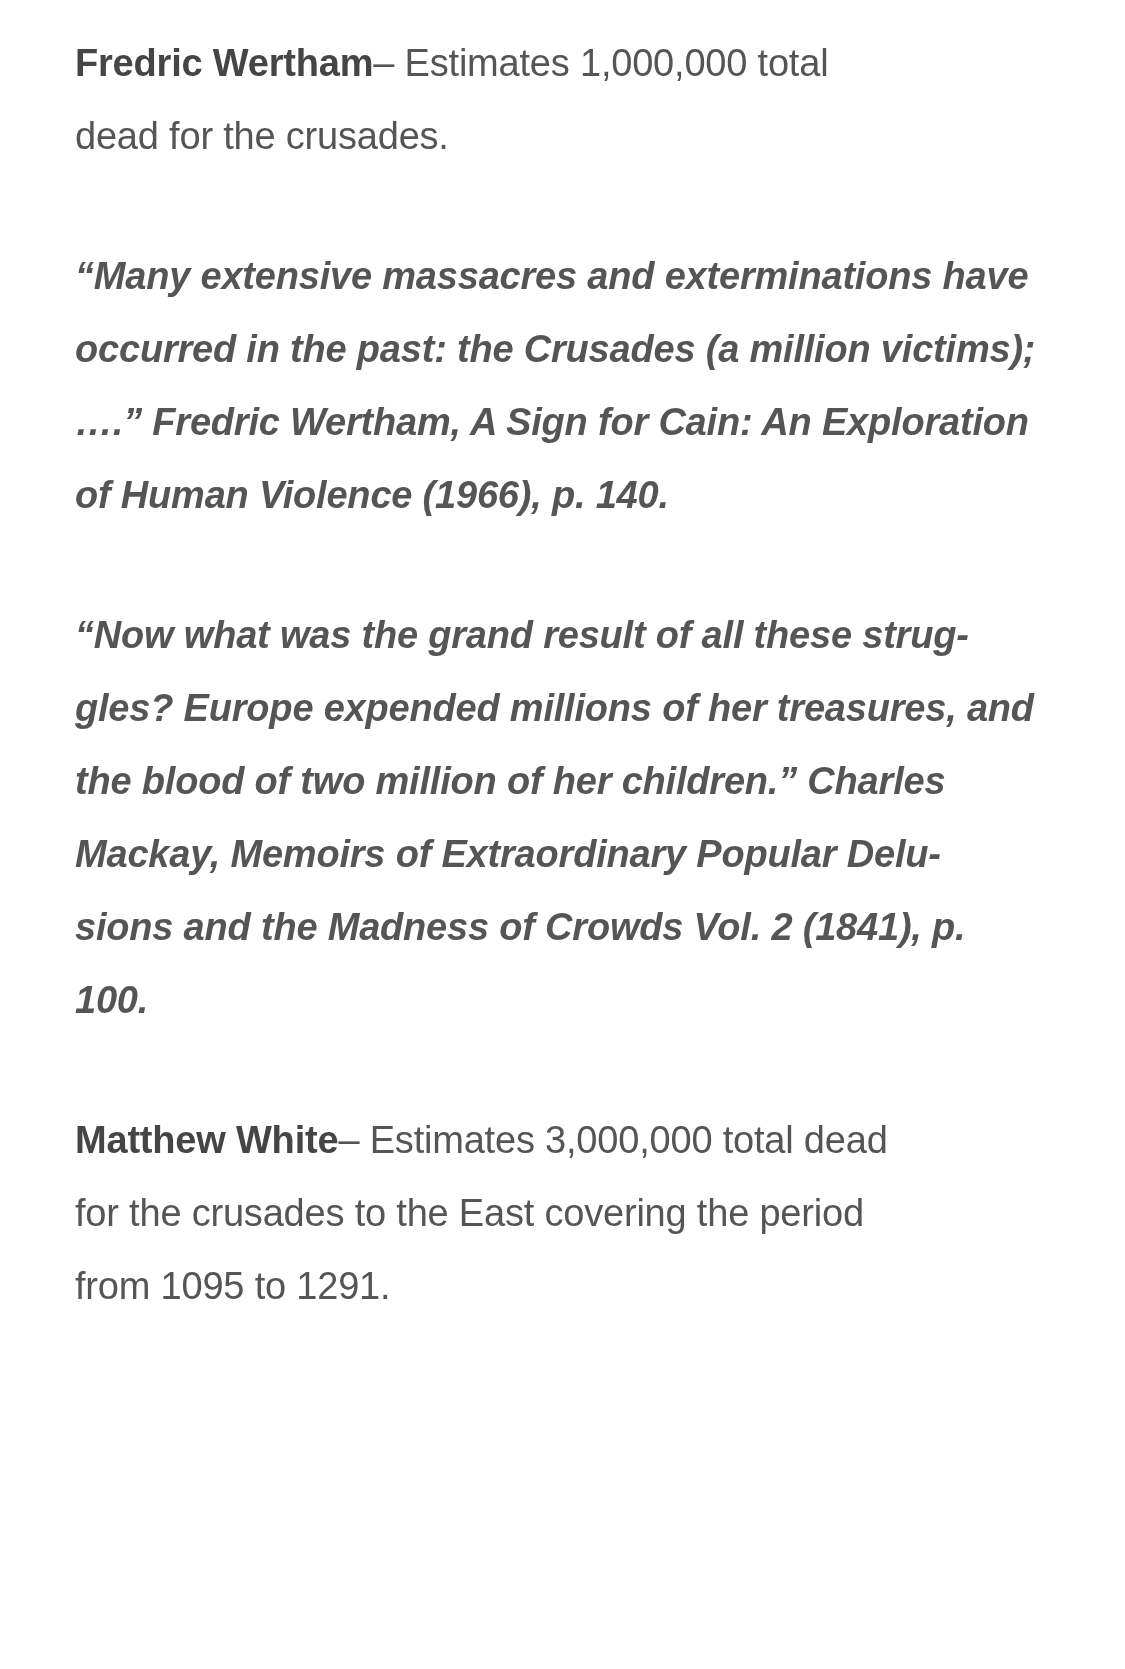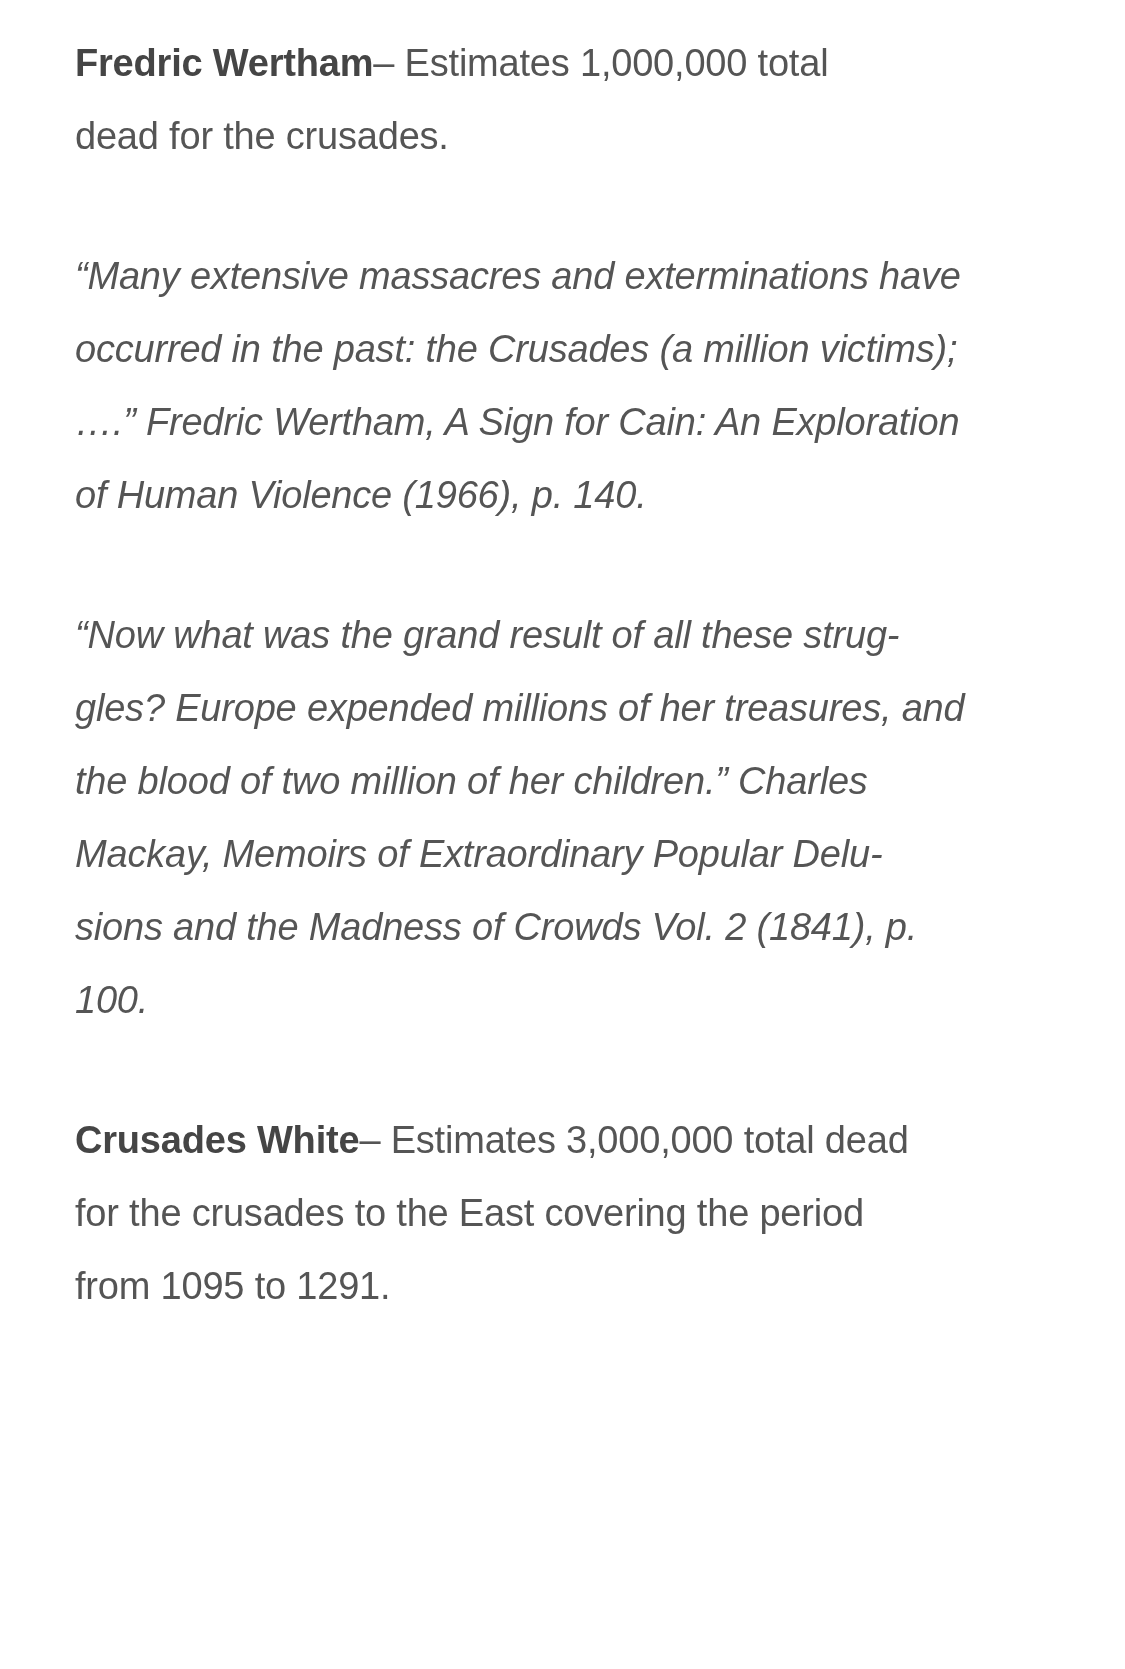--- a/index.html
+++ b/index.html
@@ -33,36 +33,36 @@
   .seg-bold {
     font-weight: 700;
     color: #454545;
   }
   .seg-normal {
     font-weight: 400;
     color: #555555;
   }
   .seg-italic {
     font-style: italic;
-    font-weight: 400;
+    font-weight: 700;
     color: #555555;
   }
 </style>
 </head>
 <body>
 
 <div class="article-page">
     <p class="para"><span class="seg-bold">Fredric Wertham</span><span class="seg-normal">– Estimates 1,000,000 total
 dead for the crusades.</span></p>
     <p class="para"><span class="seg-italic">“Many extensive massacres and exterminations have
 occurred in the past: the Crusades (a million victims);
 ….” Fredric Wertham, A Sign for Cain: An Exploration
 of Human Violence (1966), p. 140.</span></p>
     <p class="para"><span class="seg-italic">“Now what was the grand result of all these strug-
 gles? Europe expended millions of her treasures, and
 the blood of two million of her children.” Charles
 Mackay, Memoirs of Extraordinary Popular Delu-
 sions and the Madness of Crowds Vol. 2 (1841), p.
 100.</span></p>
-    <p class="para"><span class="seg-bold">Crusades White</span><span class="seg-normal">– Estimates 3,000,000 total dead
+    <p class="para"><span class="seg-bold">Matthew White</span><span class="seg-normal">– Estimates 3,000,000 total dead
 for the crusades to the East covering the period
 from 1095 to 1291.</span></p>
   </div>
 
 </body></html>

